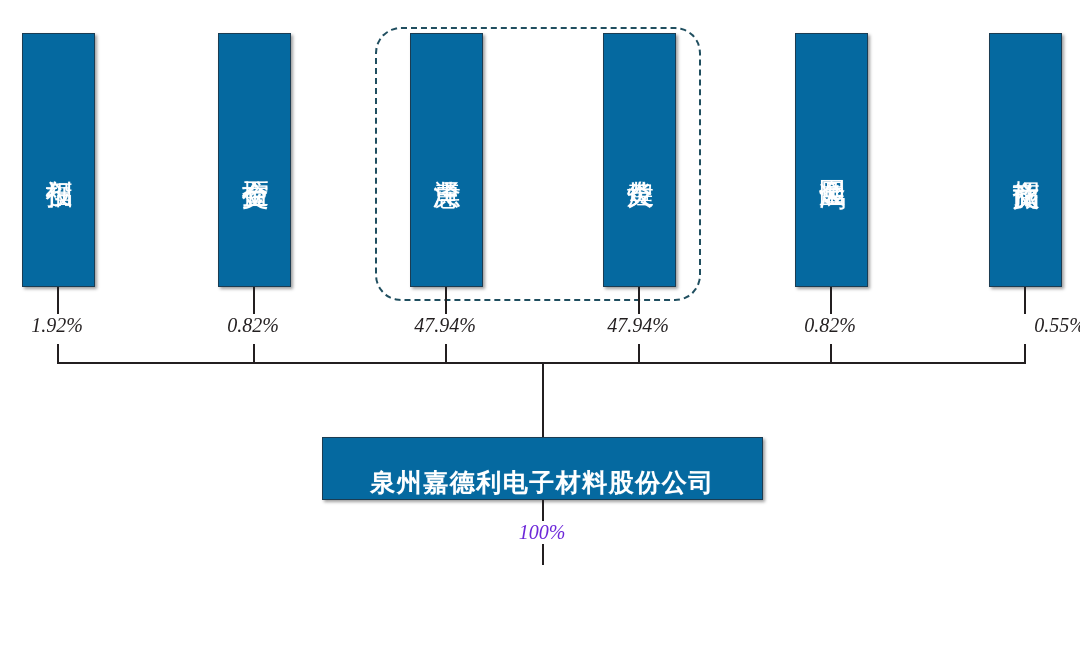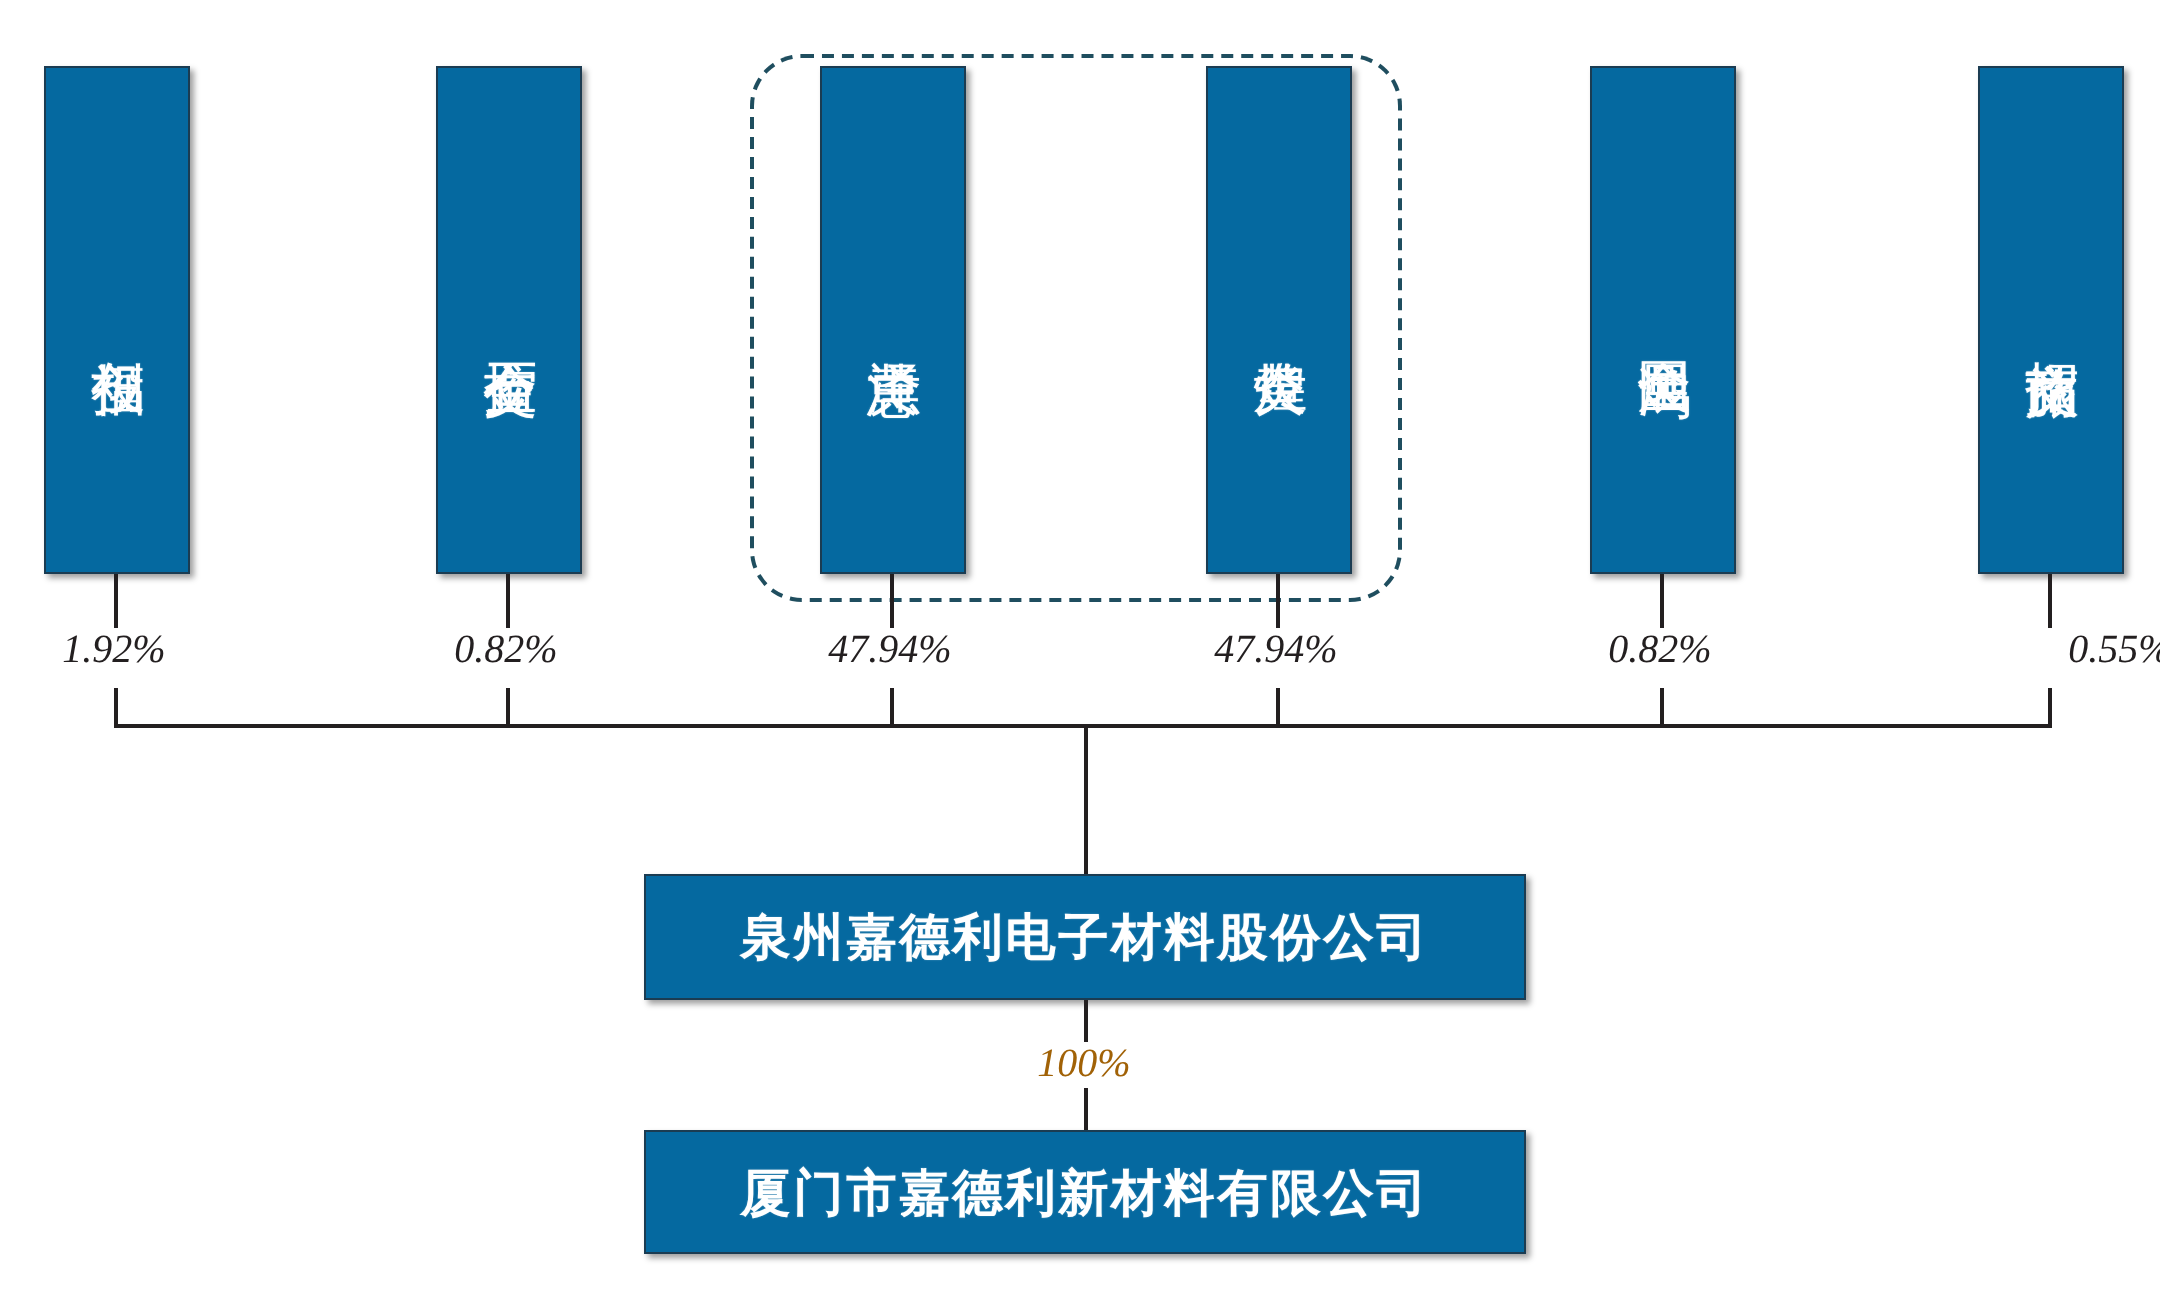--- a/index.html
+++ b/index.html
@@ -83,21 +83,21 @@
     color: #231f20;
     white-space: nowrap;
     text-align: center;
     transform: translateX(-50%);
   }
   .pct-100 {
     position: absolute;
     font-family: "Liberation Serif", "DejaVu Serif", serif;
     font-style: italic;
     font-size: 20px;
-    color: #a16207;
+    color: #6d28d9;
     white-space: nowrap;
     transform: translateX(-50%);
     background: #ffffff;
     padding: 0 8px;
   }
 
   
   .group-frame {
     position: absolute;
     box-sizing: border-box;
@@ -155,24 +155,21 @@
   <div class="v-line" style="left:253px; top:344px; height:20px;"></div>
   <div class="v-line" style="left:445px; top:344px; height:20px;"></div>
   <div class="v-line" style="left:638px; top:344px; height:20px;"></div>
   <div class="v-line" style="left:830px; top:344px; height:20px;"></div>
   <div class="v-line" style="left:1024px; top:344px; height:20px;"></div>
 
   <div class="h-line" style="left:57px; top:362px; width:969px;"></div>
 
   <div class="v-line" style="left:542px; top:362px; height:75px;"></div>
 
-  <div class="co-box" style="left:322px; top:437px; width:441px; height:63px;">
+  <div class="co-box" style="left:322px; top:437px; width:441px; height:63px;align-items:flex-end;">
     <span class="co-label">泉州嘉德利电子材料股份公司</span>
   </div>
 
   <div class="v-line" style="left:542px; top:500px; height:65px;"></div>
   <div class="pct-100" style="left:542px; top:521px;">100%</div>
 
-  <div class="co-box" style="left:322px; top:565px; width:441px; height:62px;">
-    <span class="co-label">厦门市嘉德利新材料有限公司</span>
-  </div>
 
 </div>
 
 </body></html>

